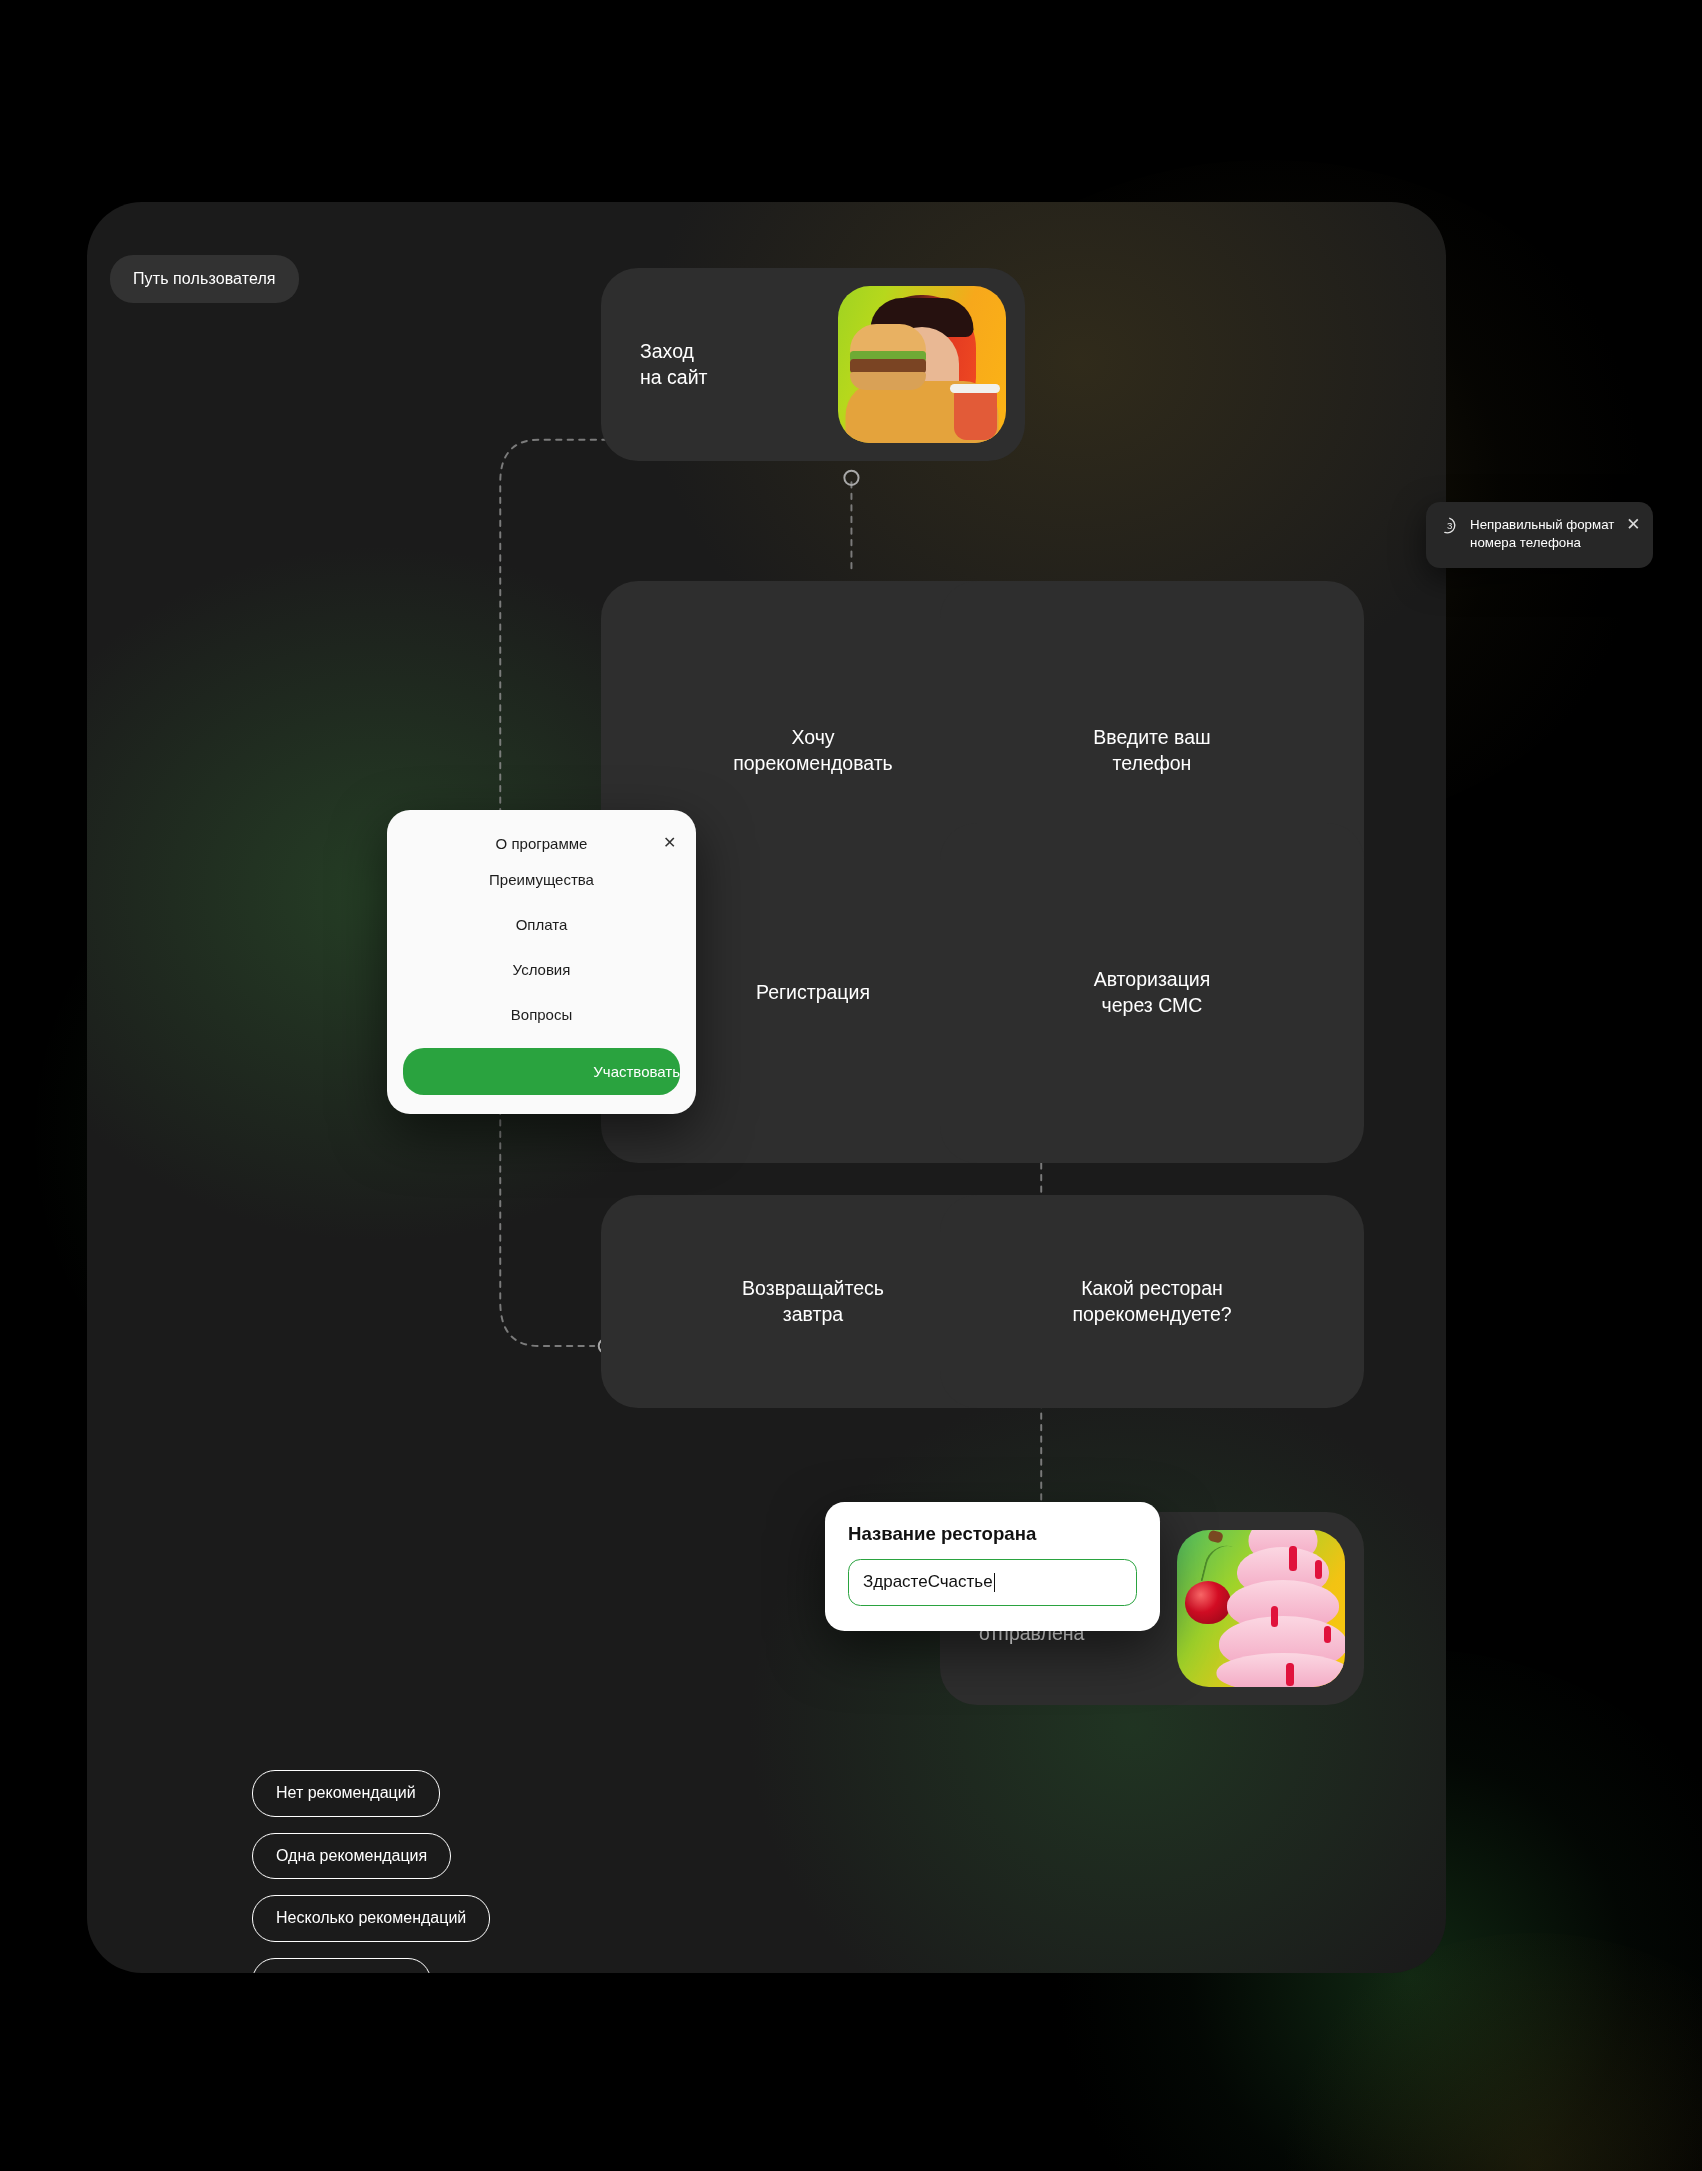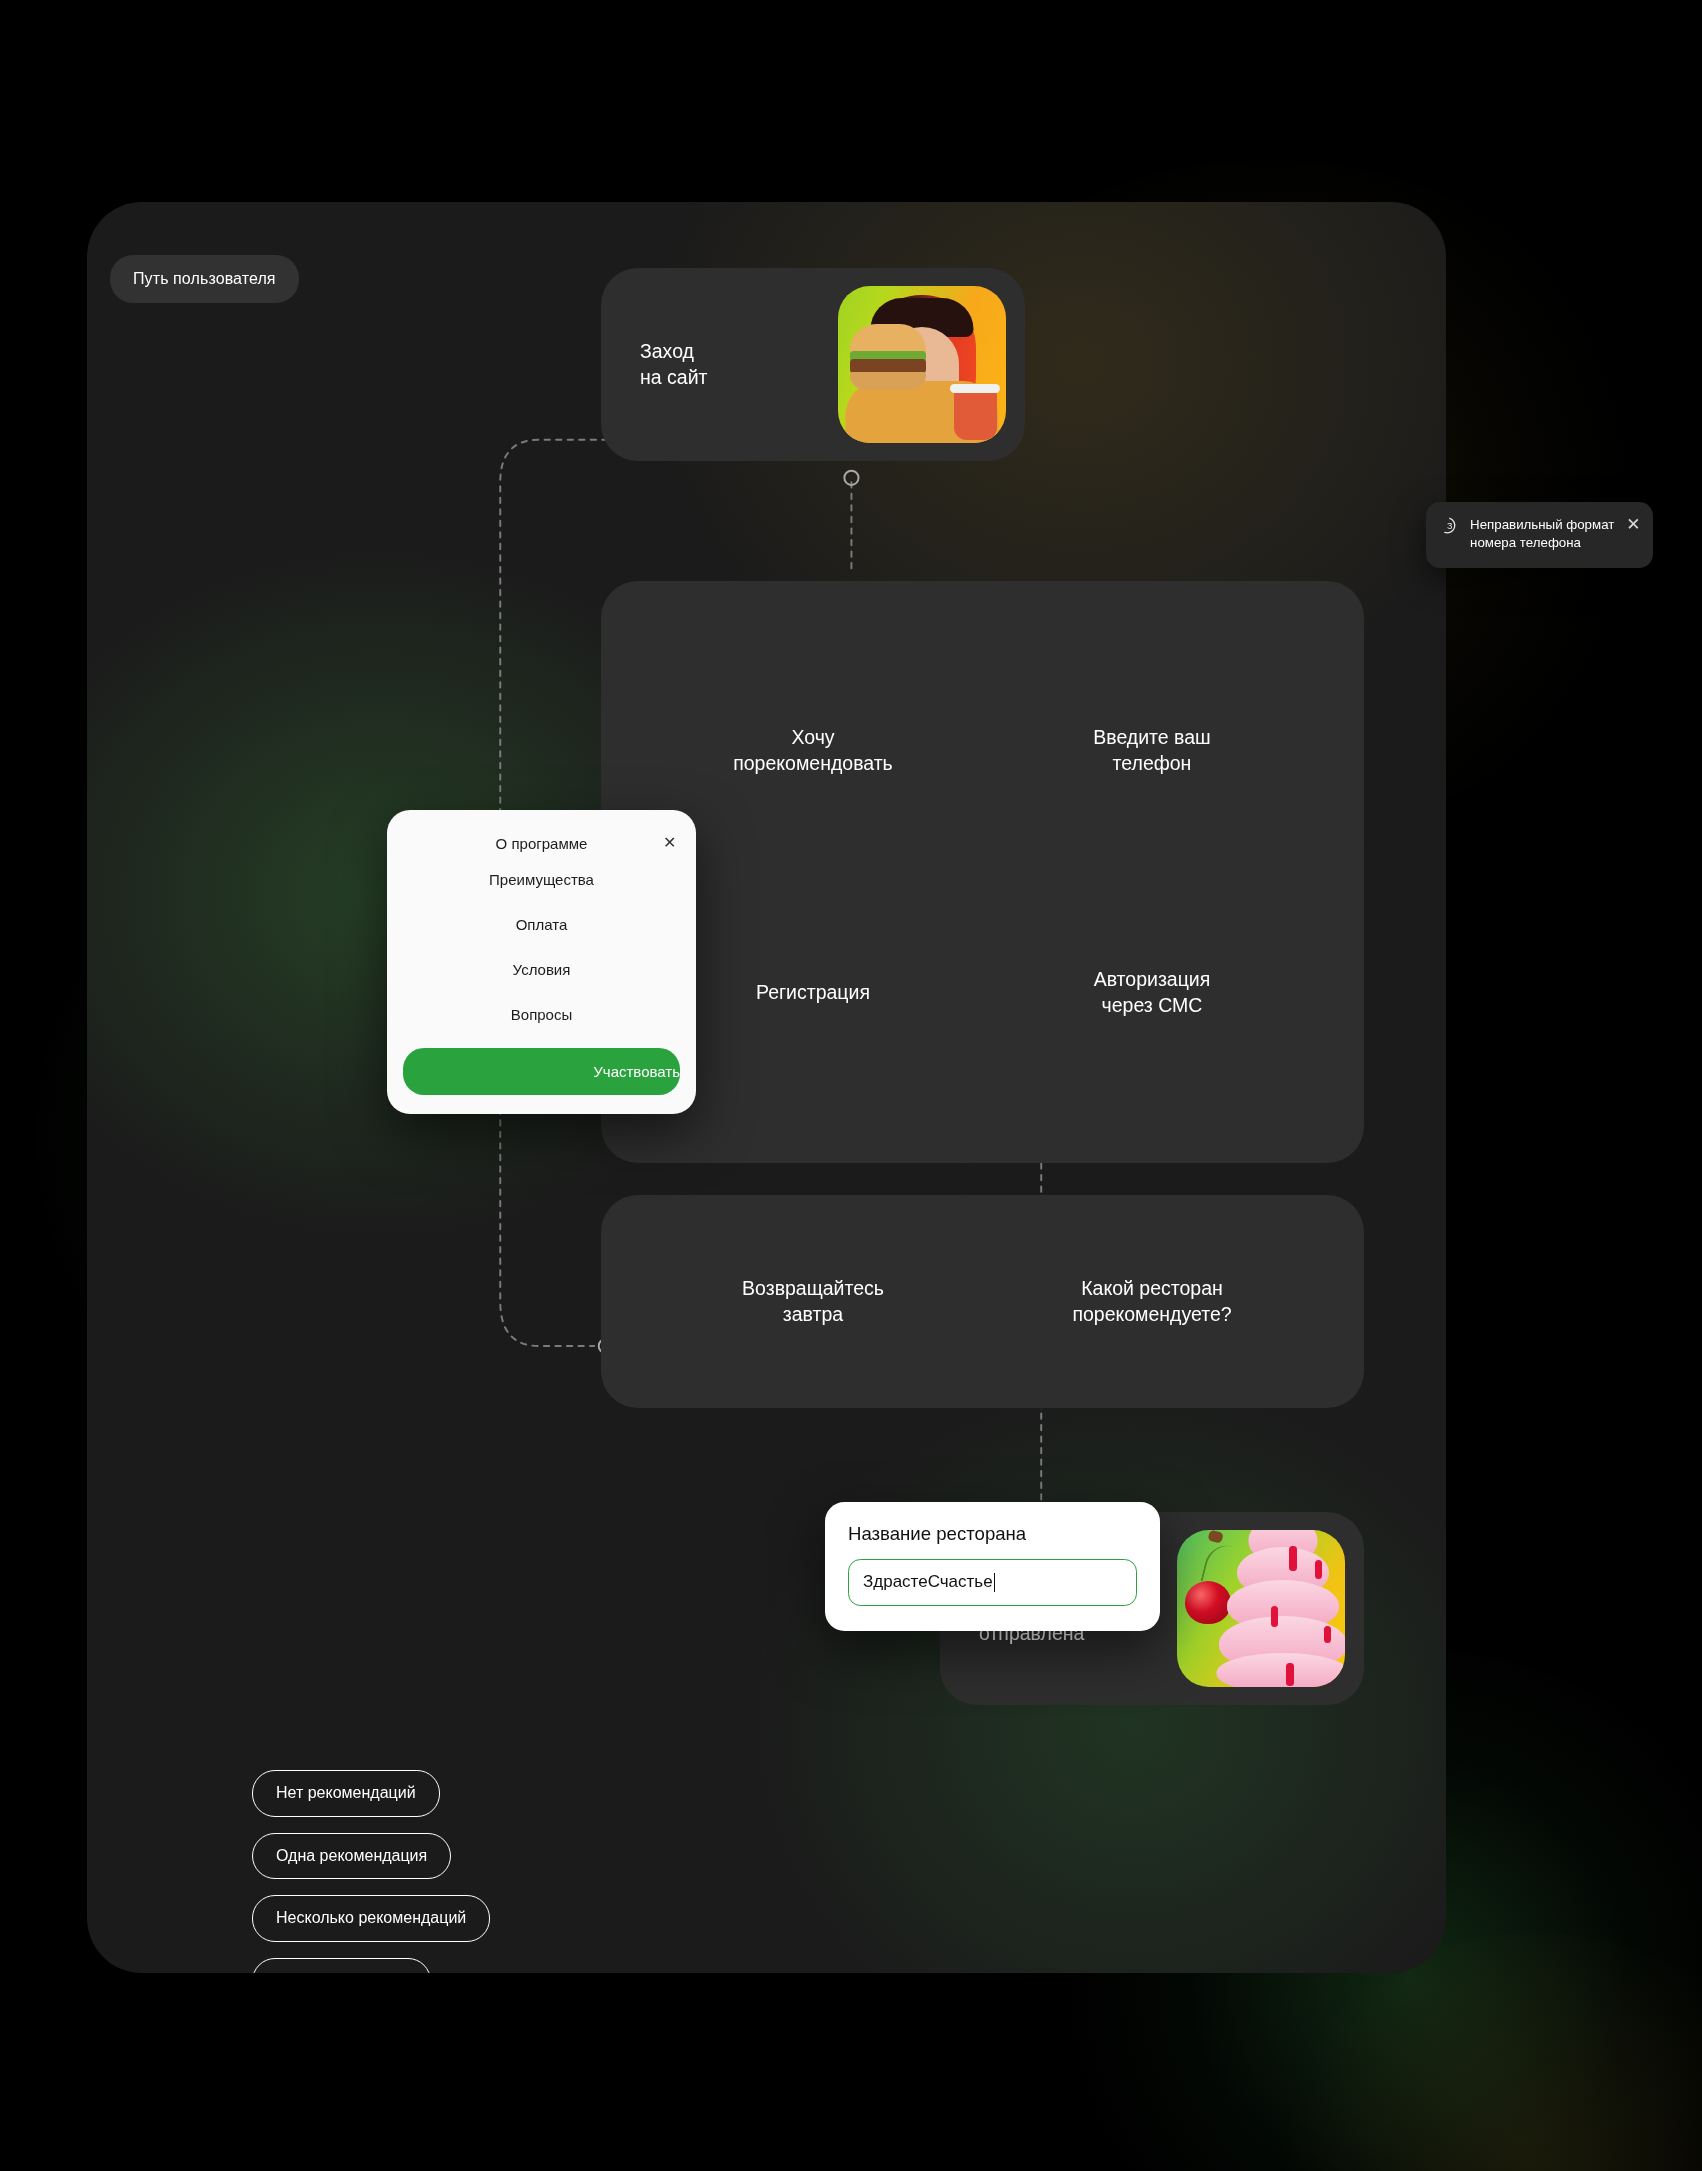--- a/index.html
+++ b/index.html
@@ -134,21 +134,21 @@
     margin-top:10.6px; background:#2aa33f; color:#fff; font-size:15px;
     text-align:right; padding:15px 0; border-radius:21px; cursor:pointer;
   }
 
   
   .form-pop {
     position:absolute; left:825px; top:1502px; width:335px;
     background:#fff; border-radius:19.5px; padding:21px 23px 25px;
     box-shadow:0 19.5px 53px rgba(0,0,0,.55);
   }
-  .form-pop .lbl { color:#111; font-size:18.6px; font-weight:normal; margin-bottom:14px; }
+  .form-pop .lbl { color:#111; font-size:18.6px; font-weight:bold; margin-bottom:14px; }
   .form-field {
     border:1.4px solid #2aa33f; border-radius:12.4px;
     padding:12.4px 14px; font-size:17px; color:#111;
     display:flex; align-items:center;
   }
   .caret { display:inline-block; width:1.4px; height:19.5px; background:#111; margin-left:0.9px; }
 
   
   .legend { position:absolute; left:165px; top:1568px; display:flex; flex-direction:column; gap:16px; }
   .legend-chip {

